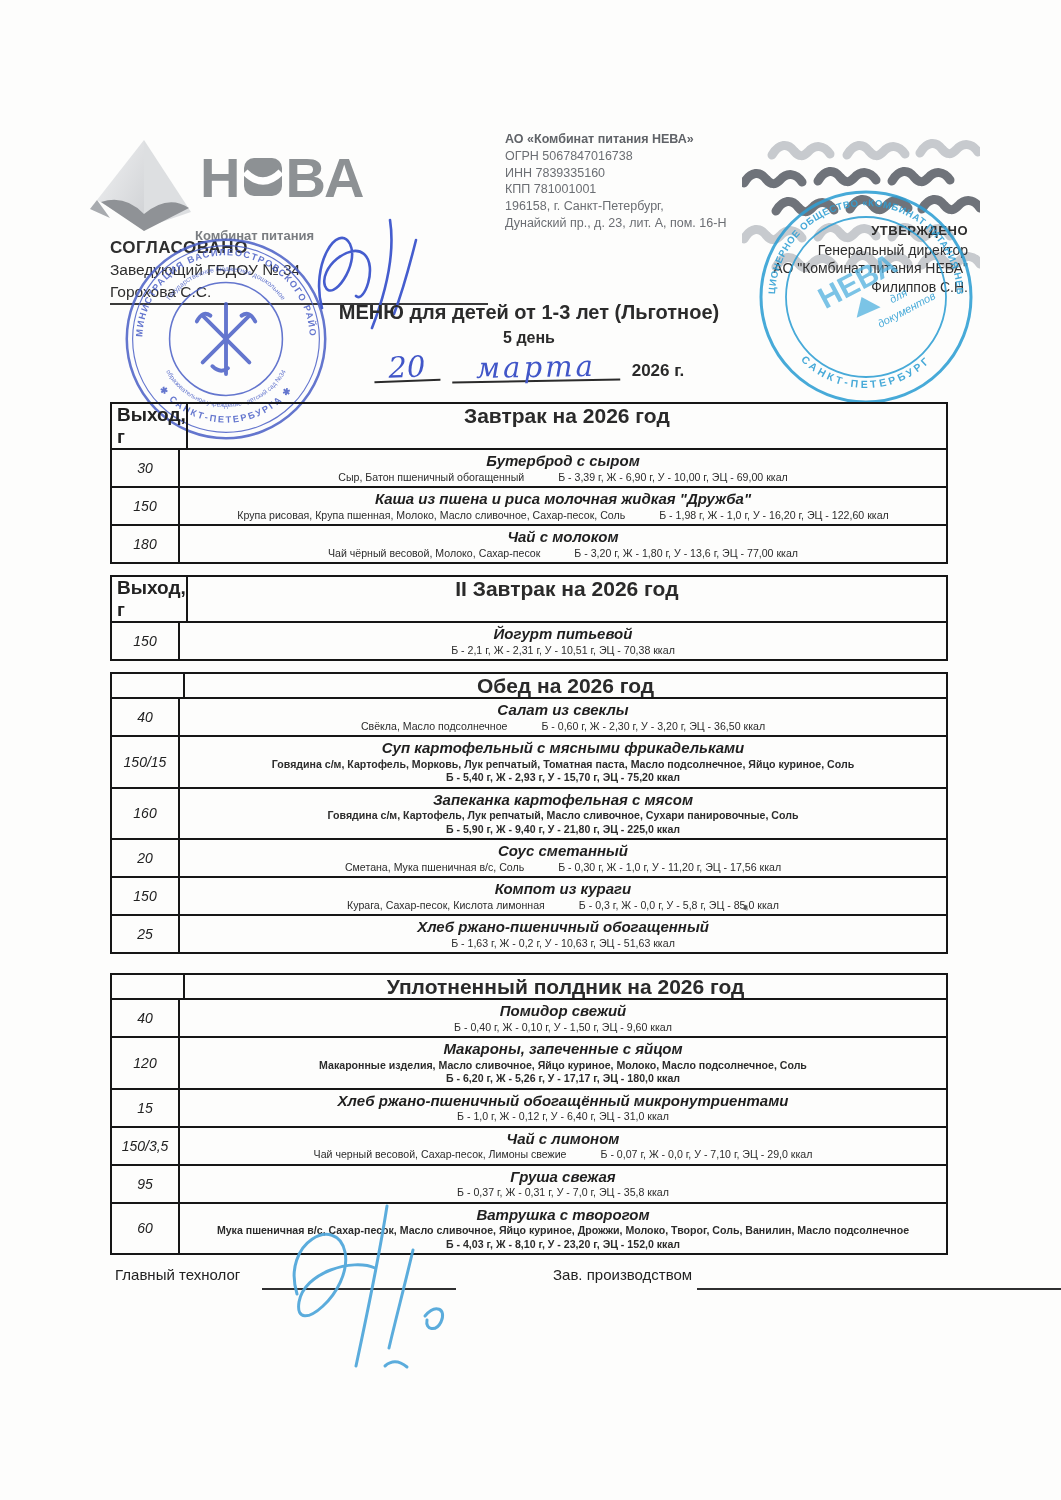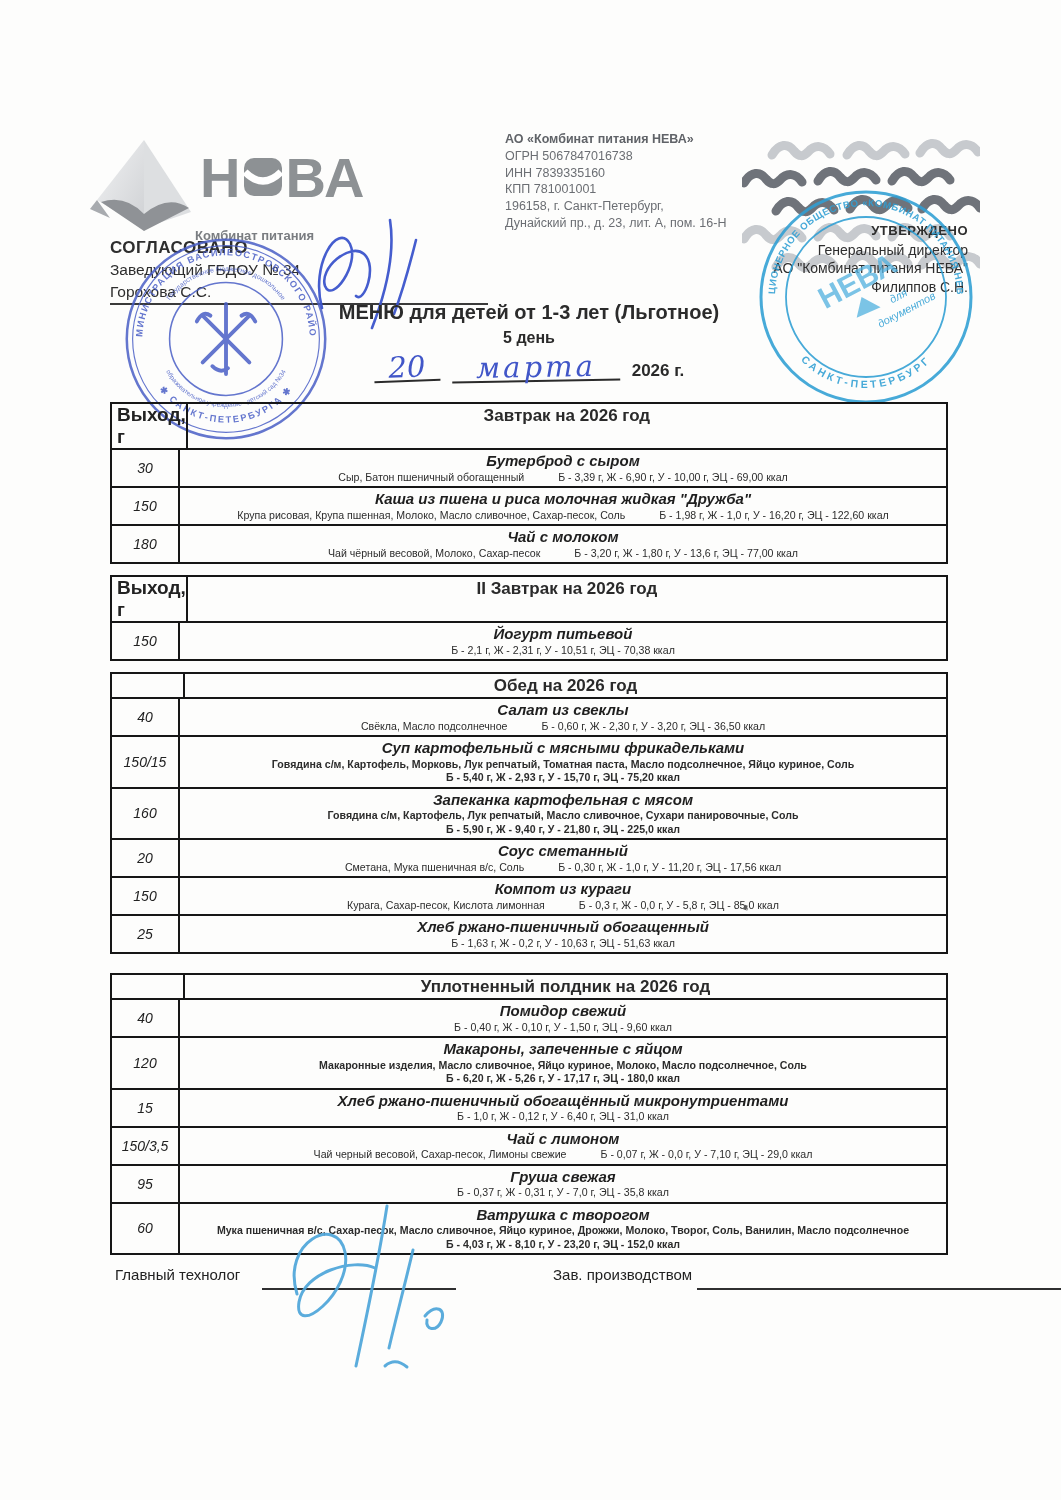--- a/index.html
+++ b/index.html
@@ -35,21 +35,21 @@
   
   .tables{position:absolute;left:110px;top:402px;width:838px;}
   .tbl{border:2px solid #161616;margin-bottom:11px;}
   .tbl.gap-big{margin-top:19px;}
   .tr{display:flex;border-top:2px solid #161616;}
   .tr:first-child{border-top:none;}
   .td.out{flex:0 0 66px;border-right:2px solid #161616;display:flex;align-items:center;
     justify-content:center;font-style:italic;font-weight:400;font-size:14px;color:#222;}
   .td.main{flex:1;text-align:center;padding:2px 0 3px;}
   .tr.head .td.out{font-style:normal;font-weight:700;font-size:19px;justify-content:flex-start;padding-left:5px;}
-  .tr.head .td.main{font-weight:800;font-size:17px;line-height:21px;padding:1px 0 1px;}
+  .tr.head .td.main{font-weight:800;font-size:21px;line-height:21px;padding:1px 0 1px;}
   .dish{font-weight:700;font-style:italic;font-size:15px;line-height:17.5px;color:#1f1f1f;}
   .detail{font-size:10.6px;line-height:12.5px;color:#2c2c2c;display:flex;justify-content:center;
     align-items:flex-start;gap:34px;flex-wrap:wrap;margin-top:1px;}
   .detail.stack{display:block;}
   .detail.stack div{margin-top:1px;font-weight:bold;}
   
   .foot-label{position:absolute;font-size:15px;color:#222;}
   .fl1{left:115px;top:1266px;}
   .fl2{left:553px;top:1266px;}
   .foot-line{position:absolute;top:1288px;height:2px;background:#2f2f30;}

